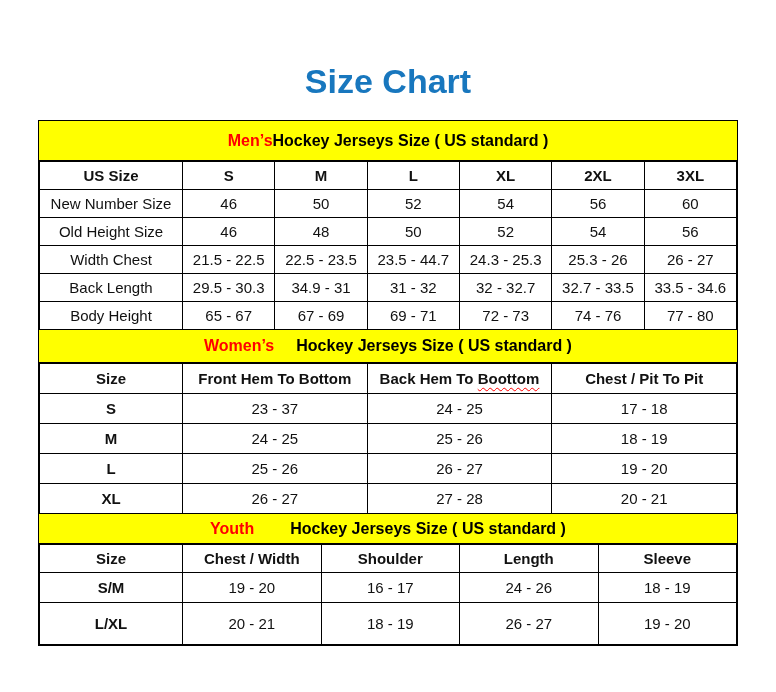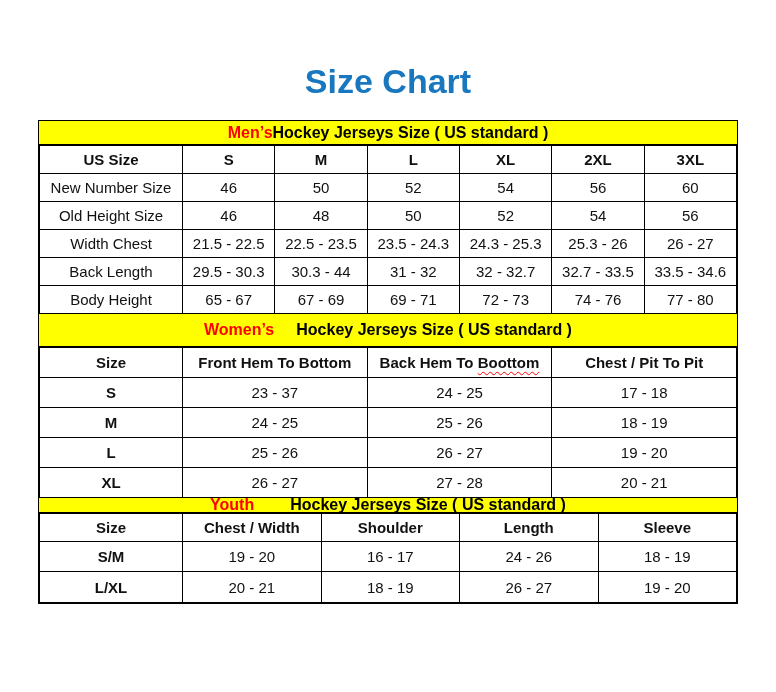--- a/index.html
+++ b/index.html
@@ -31,23 +31,23 @@
     margin:20px 0 0 38px;
     border:1px solid var(--border-black);
   }
   .band{
     background:var(--band-yellow);
     border-bottom:1px solid var(--border-black);
     display:flex;align-items:center;justify-content:center;
     font-weight:bold;font-size:16px;
     color:#000000;
   }
-  .band-lg{height:24px;}
+  .band-lg{height:40px;}
   .band-sm{height:33px;gap:22px;}
-  .band-xs{height:15px;gap:36px;}
+  .band-xs{height:30px;gap:36px;}
   .band .red{color:var(--highlight-red);}
   table.grid{
     border-collapse:collapse;
     table-layout:fixed;
     width:100%;
   }
   table.grid th, table.grid td{
     border:1px solid var(--border-black);
     text-align:center;
     vertical-align:middle;
@@ -56,21 +56,21 @@
     overflow:hidden;
     white-space:nowrap;
   }
   table.grid th{font-weight:bold;}
   table.grid td{font-weight:normal;}
   col.c-label{width:143px;}
   .mens tr{height:28px;}
   .womens tr{height:30px;}
   .youth tr.head{height:28px;}
   .youth tr.r0{height:30px;}
-  .youth tr.r1{height:31px;}
+  .youth tr.r1{height:42px;}
   .squiggle{
     text-decoration-line:underline;
     text-decoration-style:wavy;
     text-decoration-color:var(--highlight-red);
     text-decoration-thickness:1px;
     text-underline-offset:3px;
   }
 </style>
 </head>
 <body>
@@ -121,29 +121,29 @@
           <td>48</td>
           <td>50</td>
           <td>52</td>
           <td>54</td>
           <td>56</td>
         </tr>
         <tr>
           <td>Width Chest</td>
           <td>21.5 - 22.5</td>
           <td>22.5 - 23.5</td>
-          <td>23.5 - 24.3</td>
+          <td>23.5 - 44.7</td>
           <td>24.3 - 25.3</td>
           <td>25.3 - 26</td>
           <td>26 - 27</td>
         </tr>
         <tr>
           <td>Back Length</td>
           <td>29.5 - 30.3</td>
-          <td>30.3 - 44</td>
+          <td>34.9 - 31</td>
           <td>31 - 32</td>
           <td>32 - 32.7</td>
           <td>32.7 - 33.5</td>
           <td>33.5 - 34.6</td>
         </tr>
         <tr>
           <td>Body Height</td>
           <td>65 - 67</td>
           <td>67 - 69</td>
           <td>69 - 71</td>

